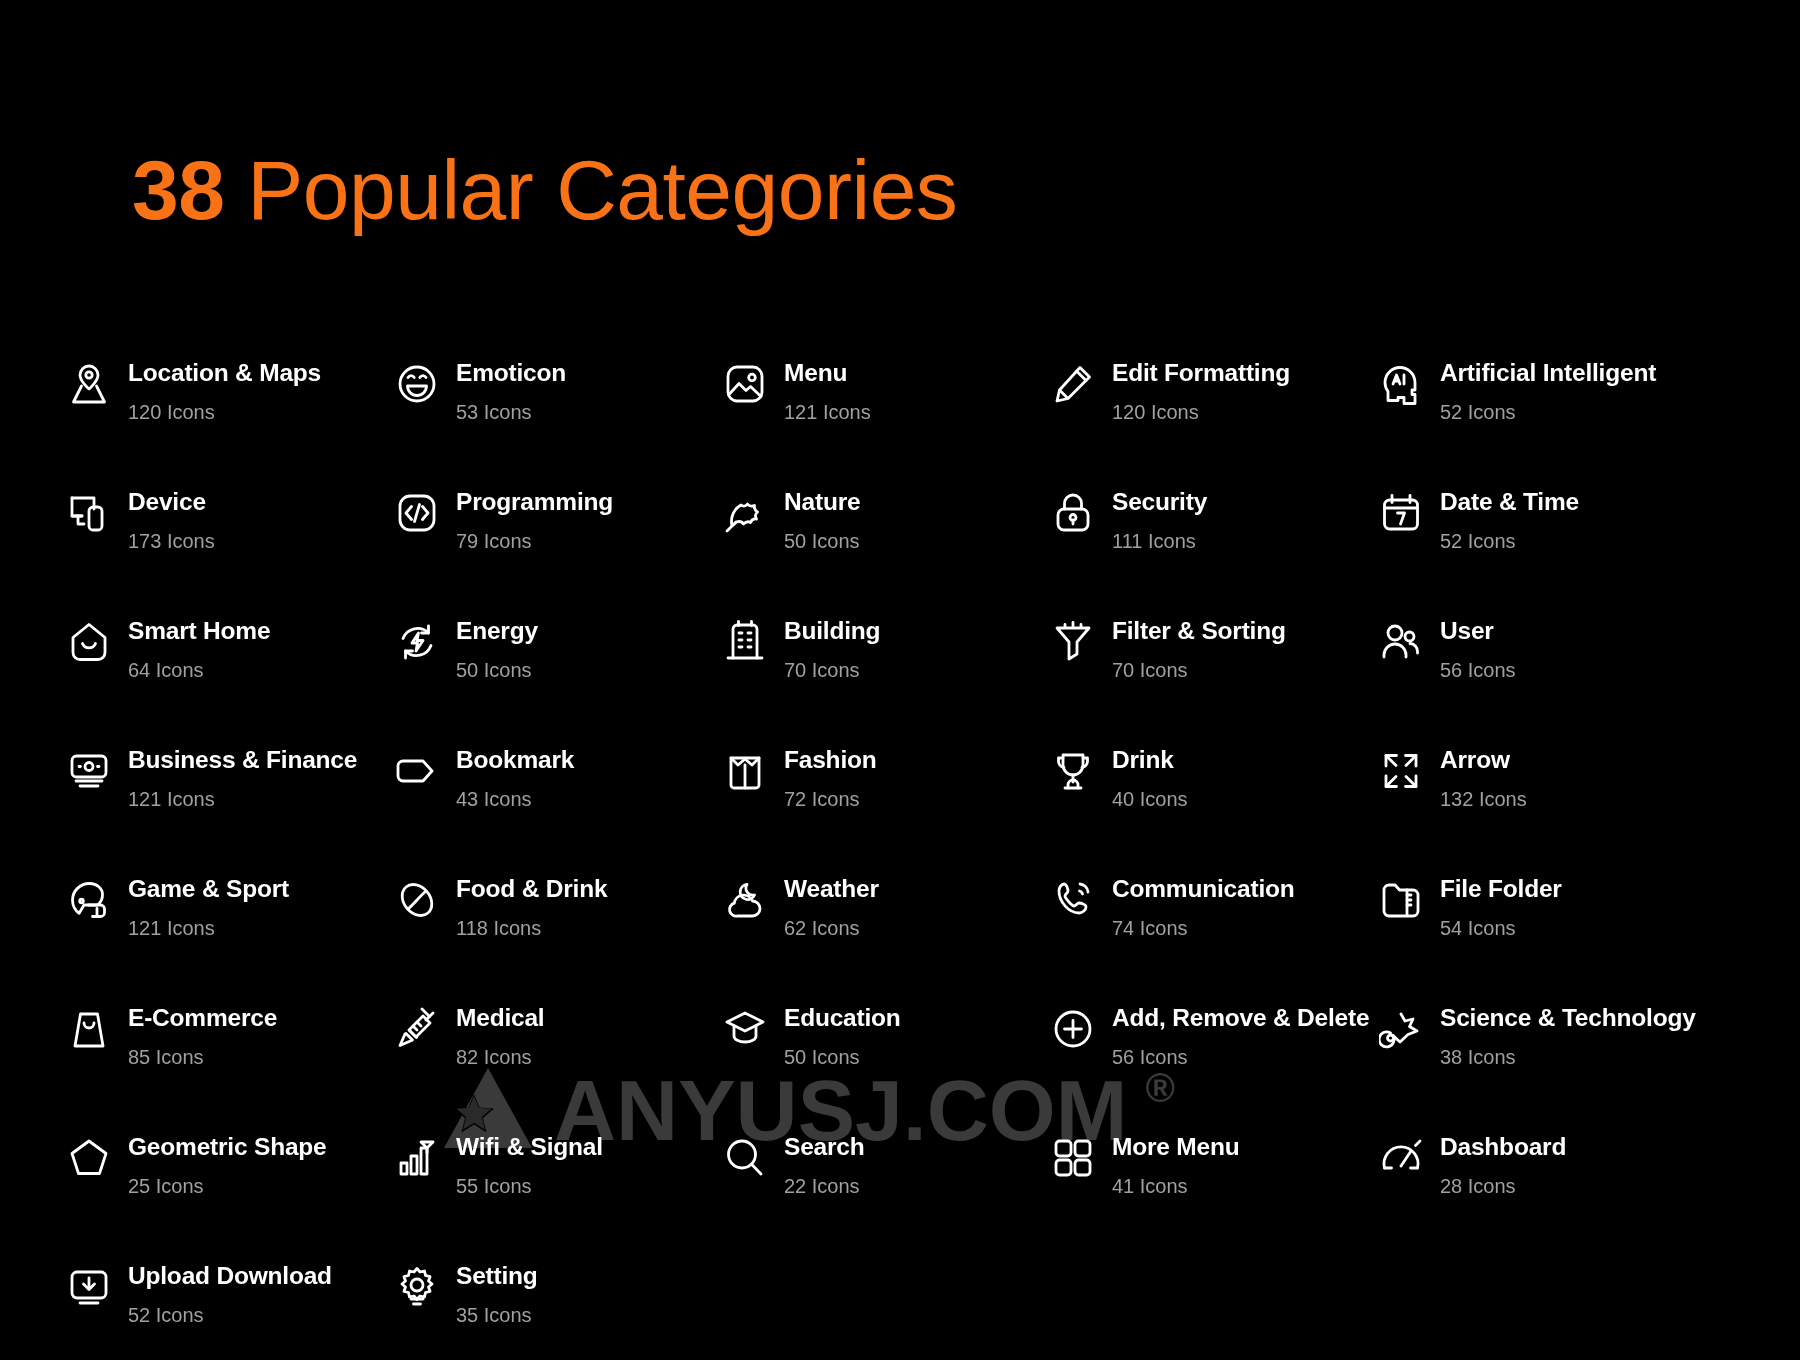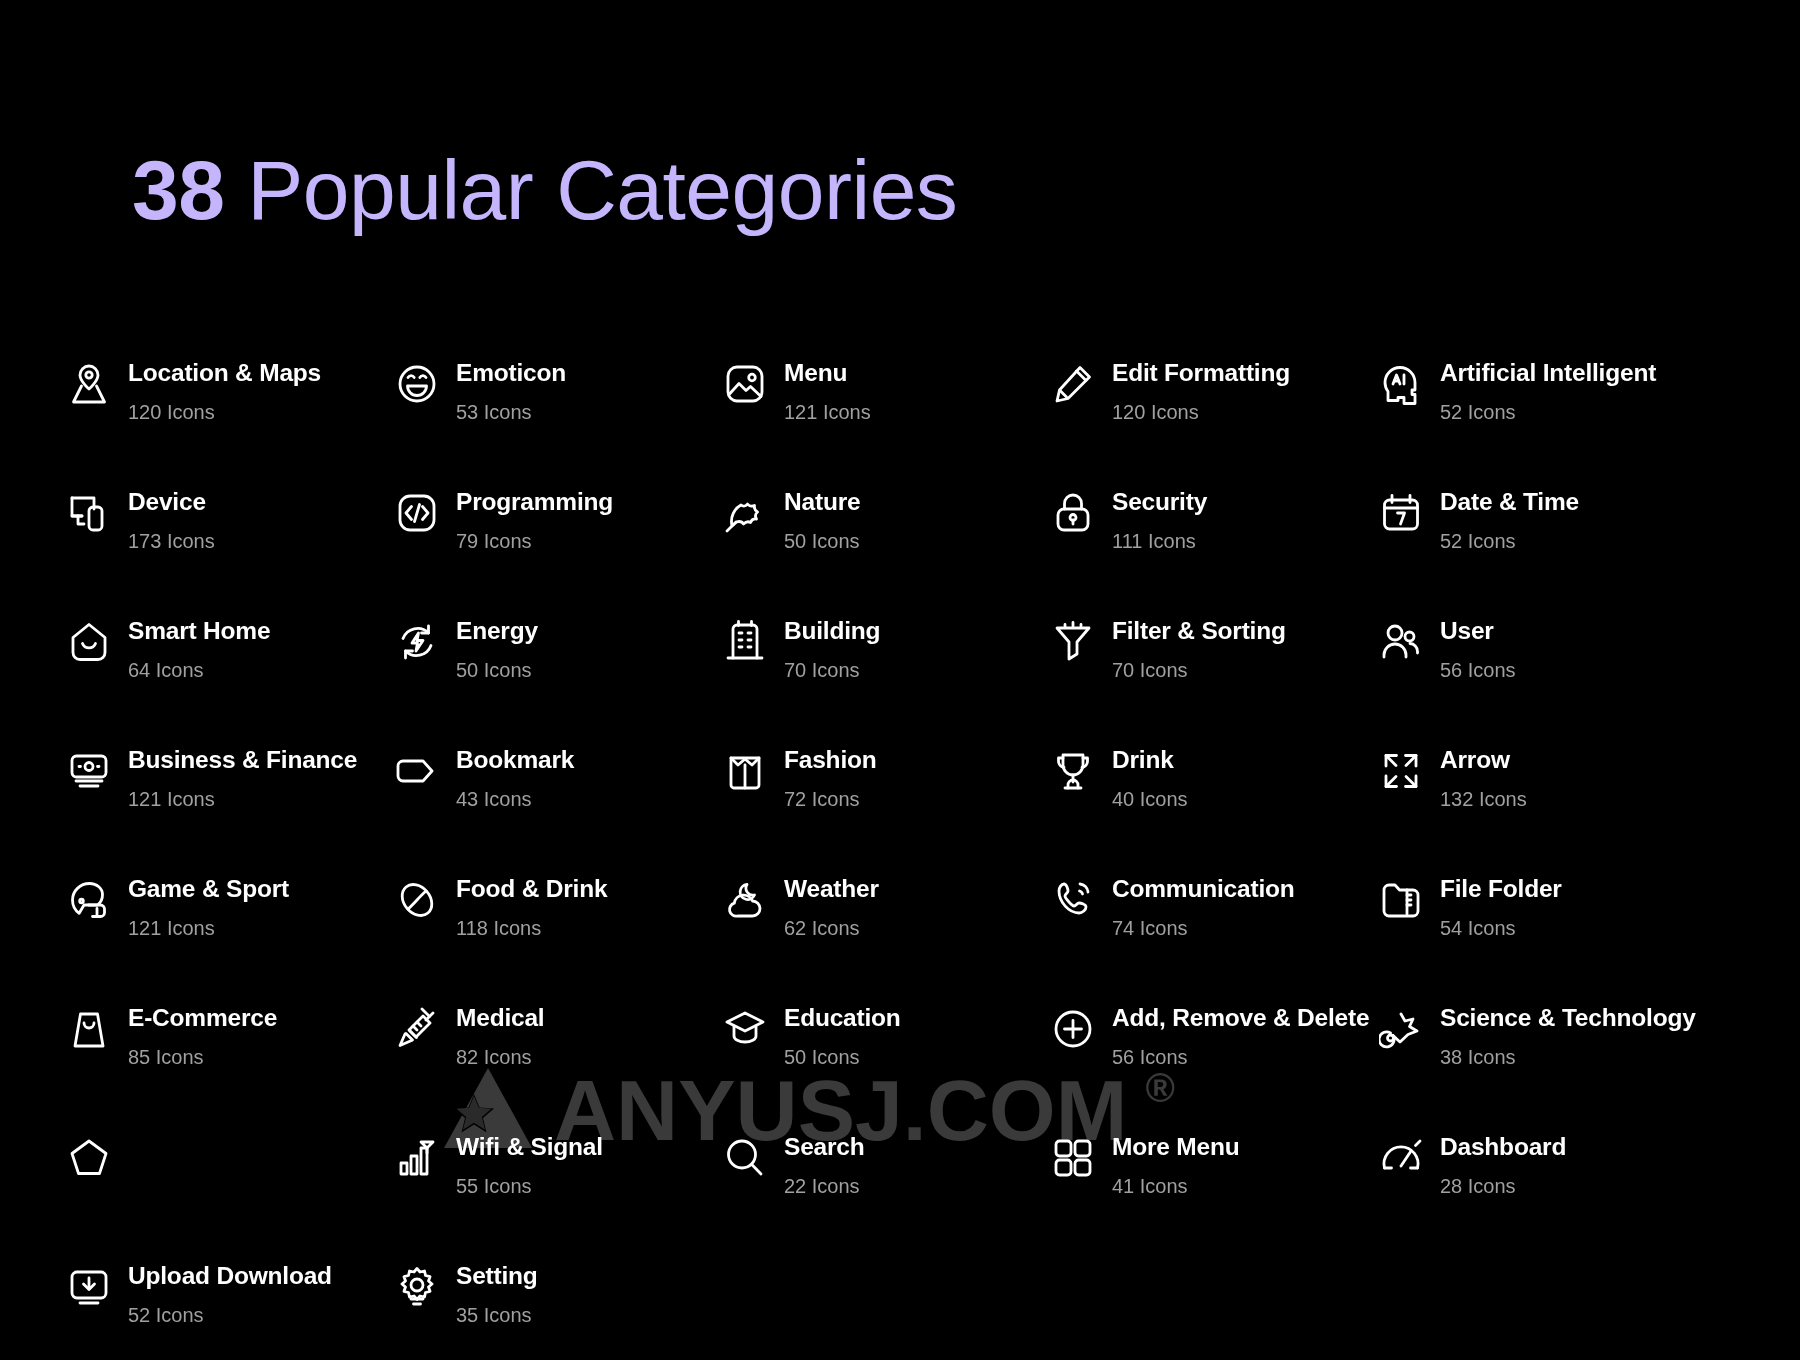--- a/index.html
+++ b/index.html
@@ -18,21 +18,21 @@
   
   #page-title {
     position: absolute;
     left: 132px;
     top: 148px;
     font-size: 84px;
     font-weight: 400;
     letter-spacing: -0.5px;
     line-height: 1;
     white-space: nowrap;
-    color: #c4b5fd;
+    color: #f97316;
   }
   #page-title .count {
     font-weight: 700;
   }
 
   
   #watermark {
     position: absolute;
     left: 440px;
     top: 1060px;
@@ -466,20 +466,24 @@
         <div class="cat-label">Science &amp; Technology</div>
         <div class="cat-count">38 Icons</div>
       </div>
     </div>
     <div class="category-item">
       <span class="cat-icon">
         <svg viewBox="0 0 44 44" fill="none" stroke="#ffffff" stroke-width="2.8" stroke-linecap="round" stroke-linejoin="round">
           <use href="#i-pentagon-icon"></use>
         </svg>
       </span>
+      <div class="cat-text">
+        <div class="cat-label">Geometric Shape</div>
+        <div class="cat-count">25 Icons</div>
+      </div>
     </div>
     <div class="category-item">
       <span class="cat-icon">
         <svg viewBox="0 0 44 44" fill="none" stroke="#ffffff" stroke-width="2.8" stroke-linecap="round" stroke-linejoin="round">
           <use href="#i-signal-bars-icon"></use>
         </svg>
       </span>
       <div class="cat-text">
         <div class="cat-label">Wifi &amp; Signal</div>
         <div class="cat-count">55 Icons</div>

